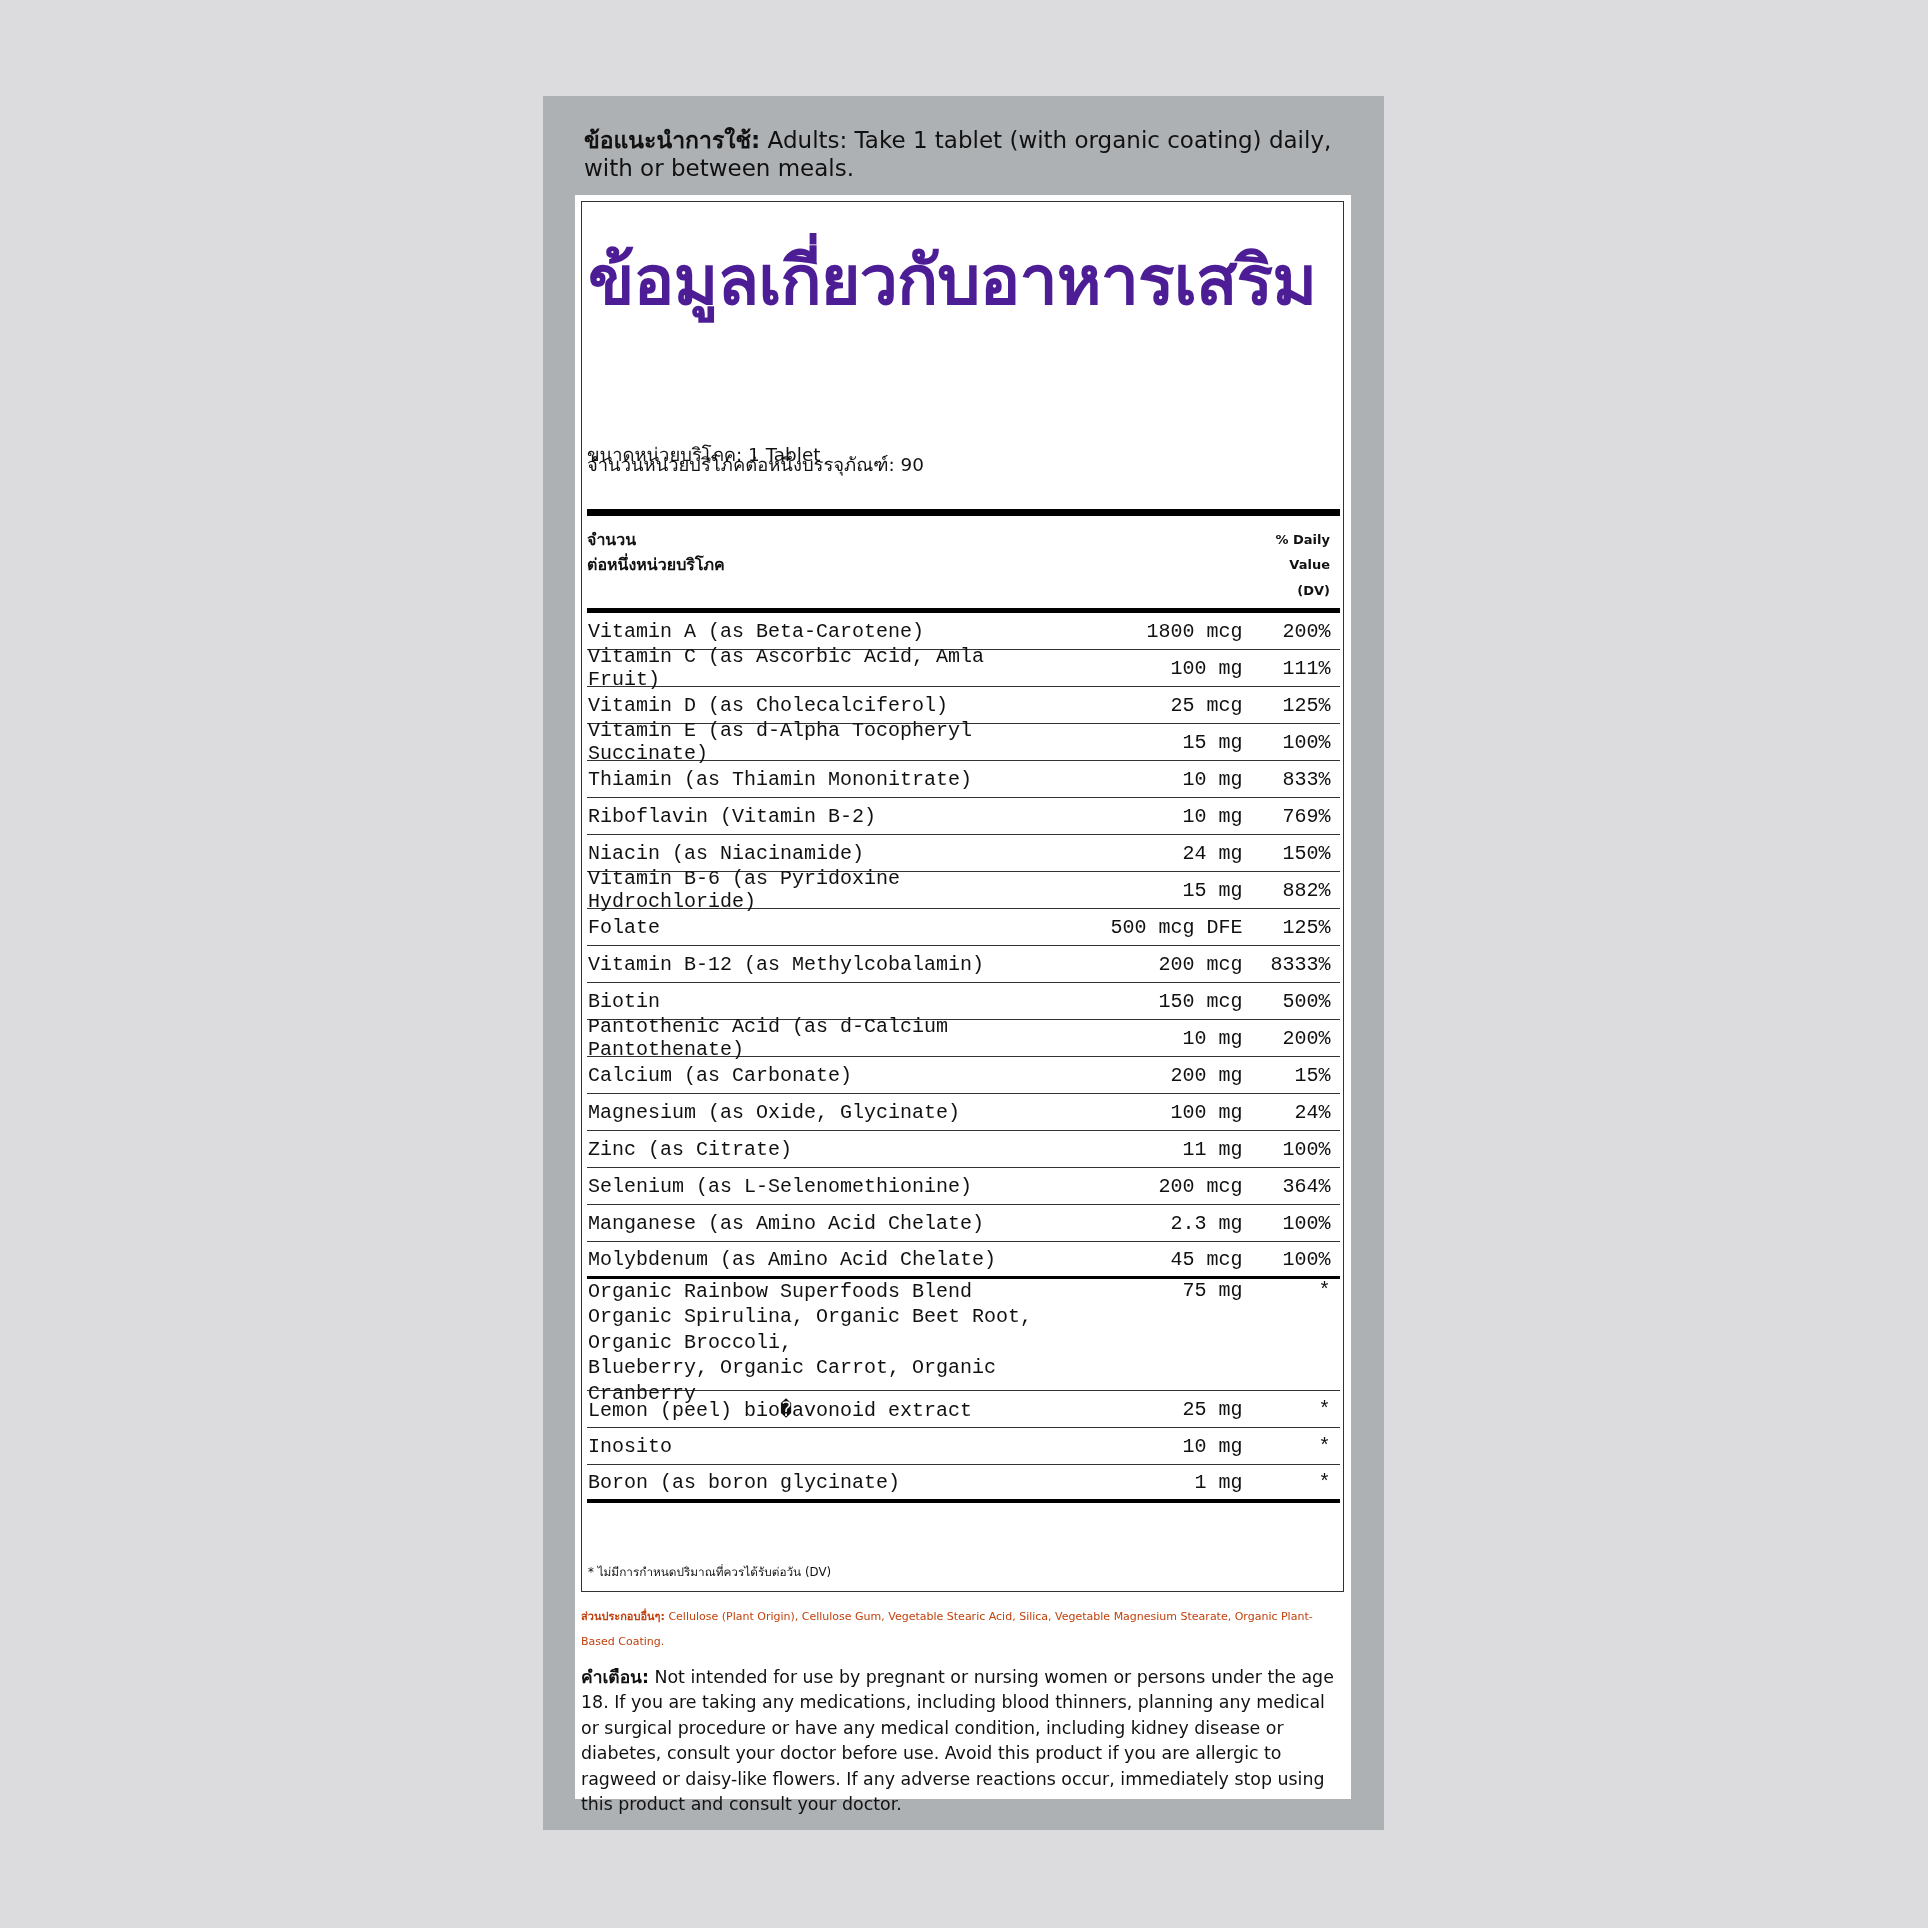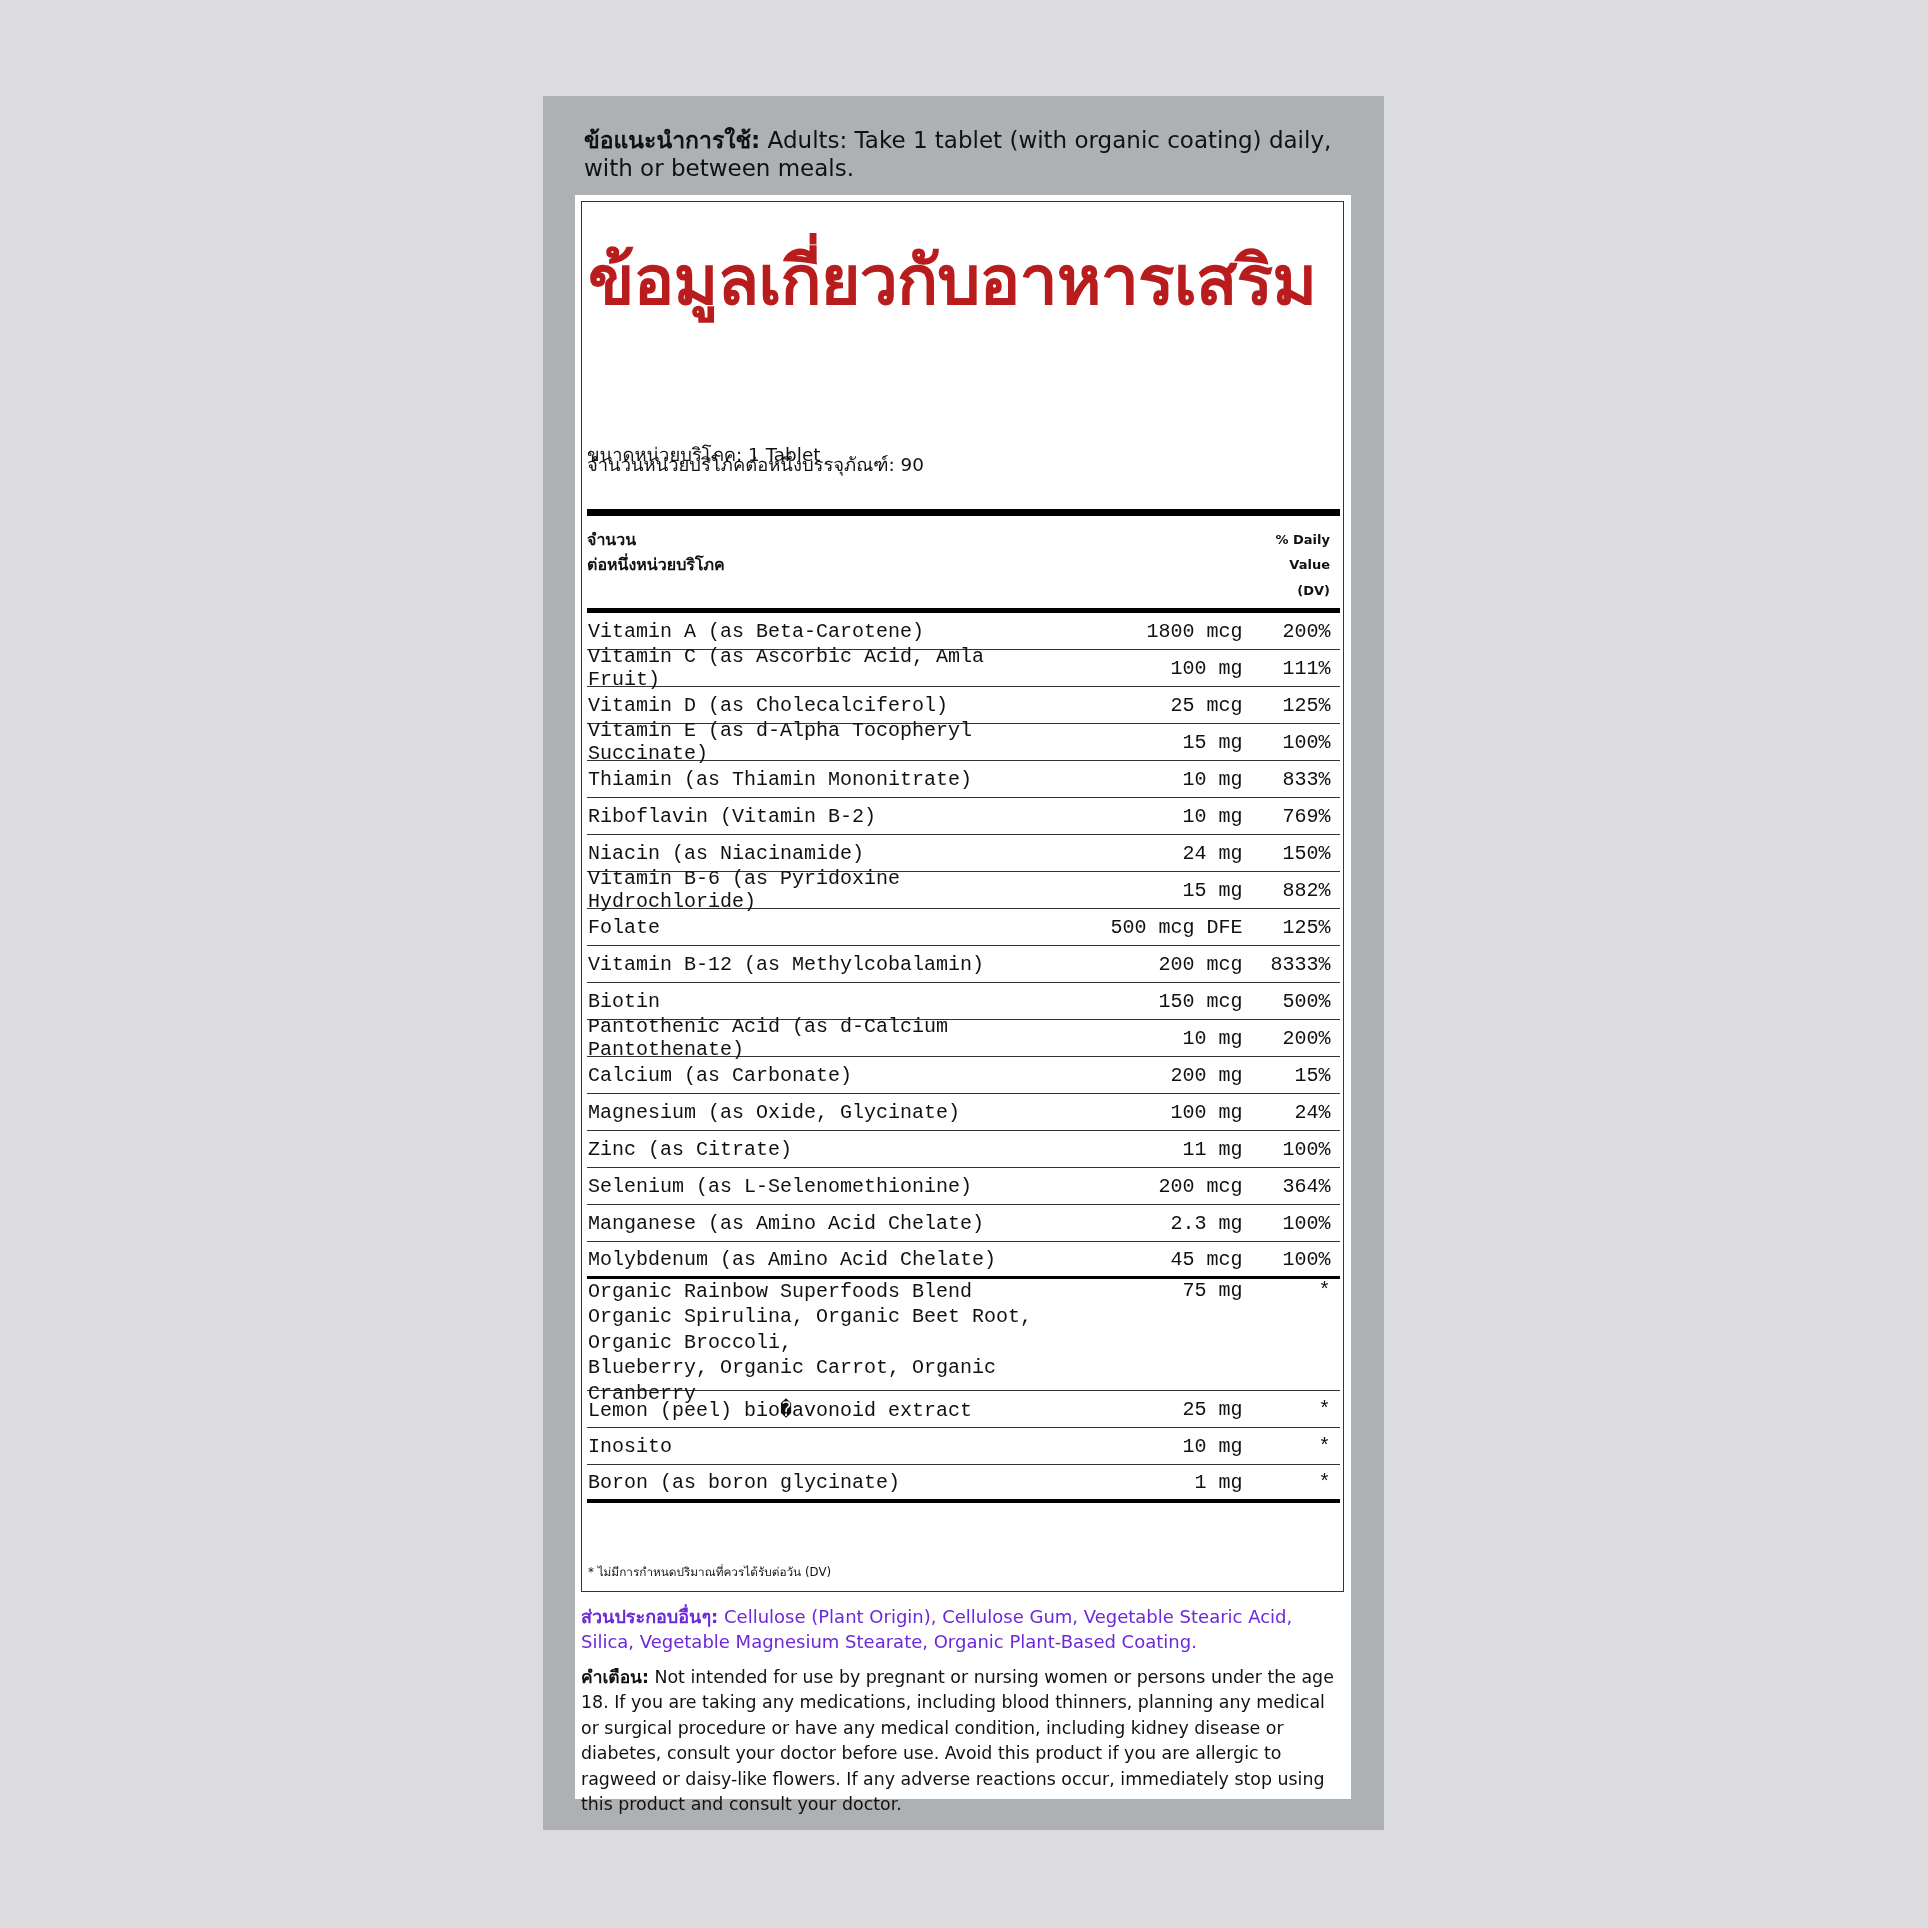--- a/index.html
+++ b/index.html
@@ -39,21 +39,21 @@
     border: 1.4px solid #333;
     box-sizing: border-box;
   }
   .title {
     position: absolute;
     left: 588px; top: 209px;
     width: 753px;
     font-size: 68px;
     font-weight: bold;
     line-height: 143px;
-    color: #b91c1c;
+    color: #4c1d95;
     letter-spacing: -0.9px;
   }
   .serving {
     position: absolute;
     left: 587px;
     font-size: 18.4px;
     line-height: 24.5px;
     color: #111;
   }
   .bar {
@@ -97,23 +97,23 @@
   .footnote {
     position: absolute;
     left: 588px; top: 1562px;
     font-size: 11.8px;
     color: #111;
   }
   .other {
     position: absolute;
     left: 581px; top: 1604px;
     width: 765px;
-    font-size: 18px;
-    line-height: 25.4px;
-    color: #6d28d9;
+    font-size: 11px;
+    line-height: 25.4px;
+    color: #c2410c;
   }
   .warning {
     position: absolute;
     left: 581px; top: 1665px;
     width: 765px;
     font-size: 17.4px;
     line-height: 25.4px;
     color: #111;
   }
   .other b, .warning b { font-weight: bold; }

